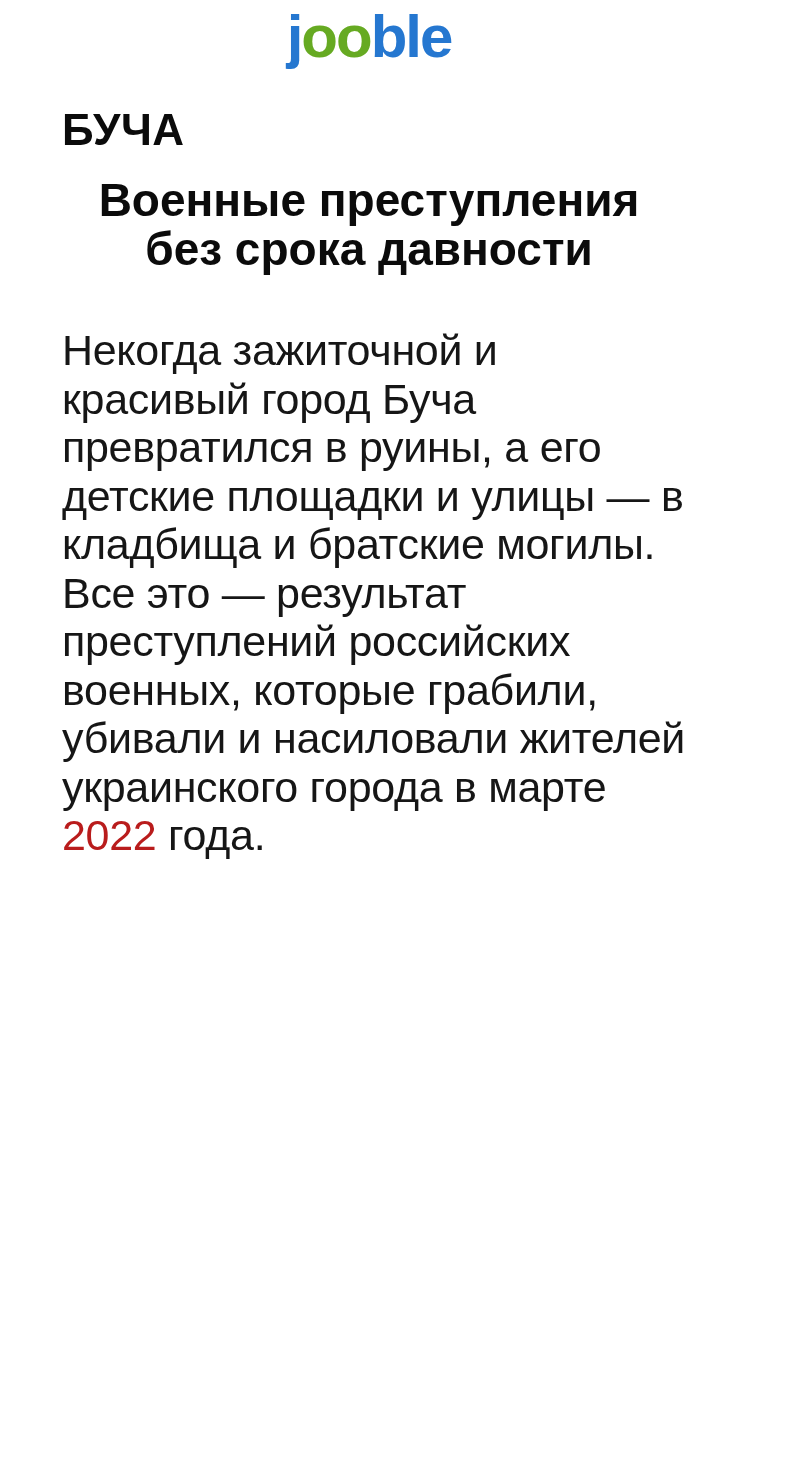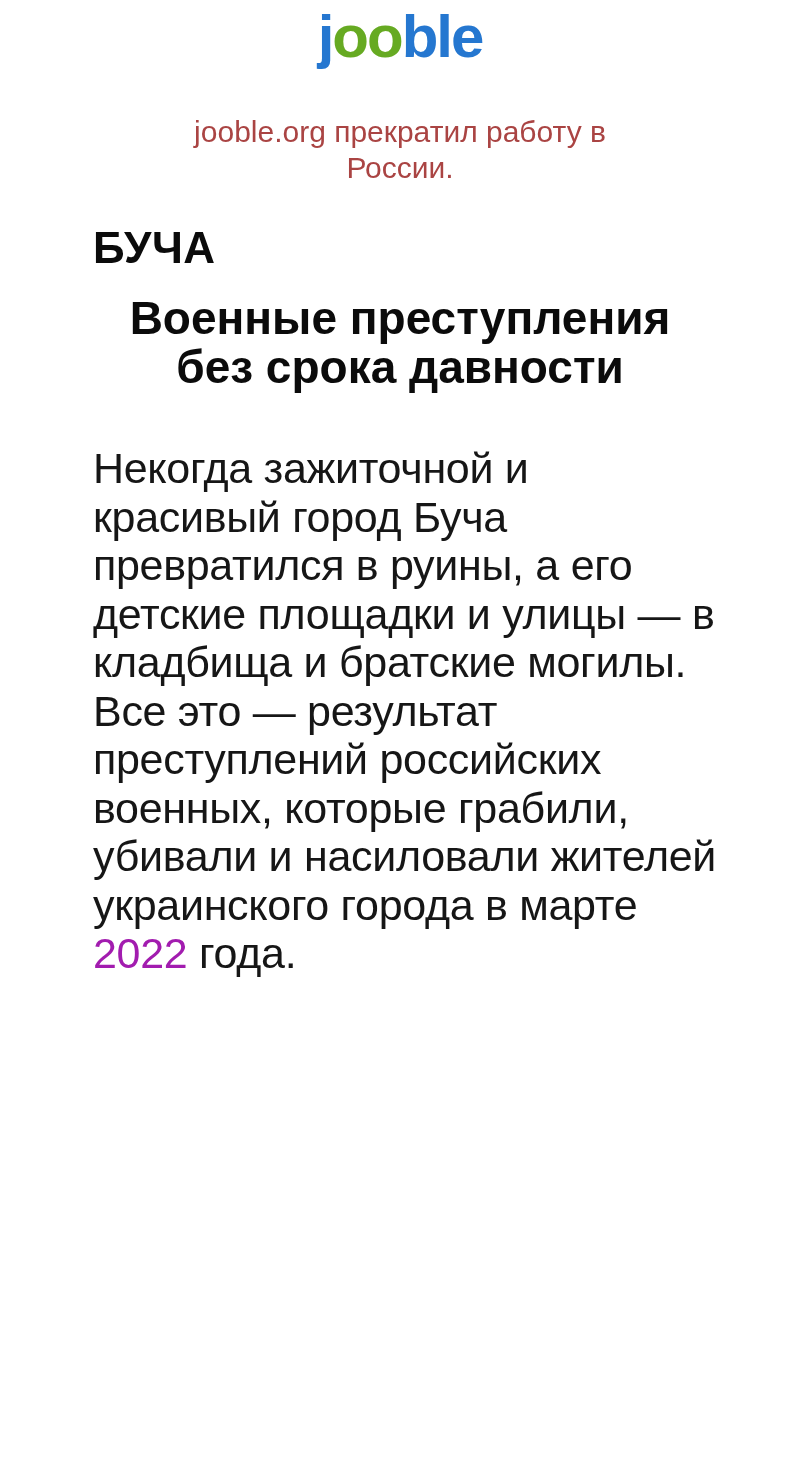--- a/index.html
+++ b/index.html
@@ -11,21 +11,21 @@
     width: 800px;
     height: 1461px;
     overflow: hidden;
     font-family: "Liberation Sans", sans-serif;
     color: #161616;
   }
   .page {
     box-sizing: border-box;
     width: 720px;
     height: 1461px;
-    padding: 6px 70px 0 93px;
+    padding: 6px 70px 0 62px;
     background: #ffffff;
   }
   
   .center-col {
     width: 614px; 
     text-align: center;
   }
   .logo {
     font-size: 60px;
     font-weight: bold;
@@ -64,34 +64,32 @@
     font-size: 43px;
     line-height: 48.5px;
     letter-spacing: -0.3px;
     color: #161616;
     margin: 48px 0 0 0;
   }
   .para.second {
     margin-top: 52px;
   }
   .faded {
-    color: #a21caf;
+    color: #b91c1c;
   }
 </style>
 </head>
 <body>
 
 <div class="page">
 
   <header class="logo center-col">
     <span class="lg-blue">j</span><span class="lg-green">oo</span><span class="lg-blue">ble</span>
   </header>
 
-  <p class="notice center-col">jooble.org прекратил работу в
-России.</p>
 
   <h1 class="title">БУЧА</h1>
 
   <h2 class="subtitle center-col">Военные преступления
 без срока давности</h2>
 
 
   <p class="para second"><span>Некогда зажиточной и
 красивый город Буча
 превратился в руины, а его

